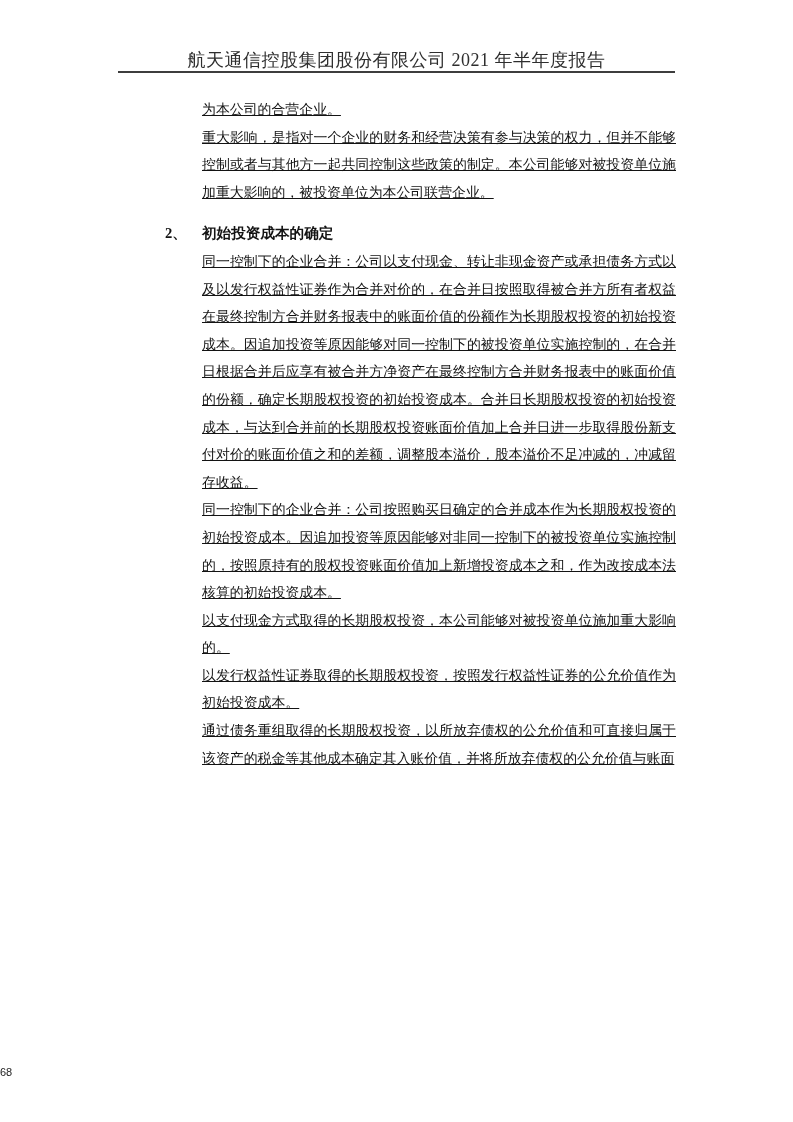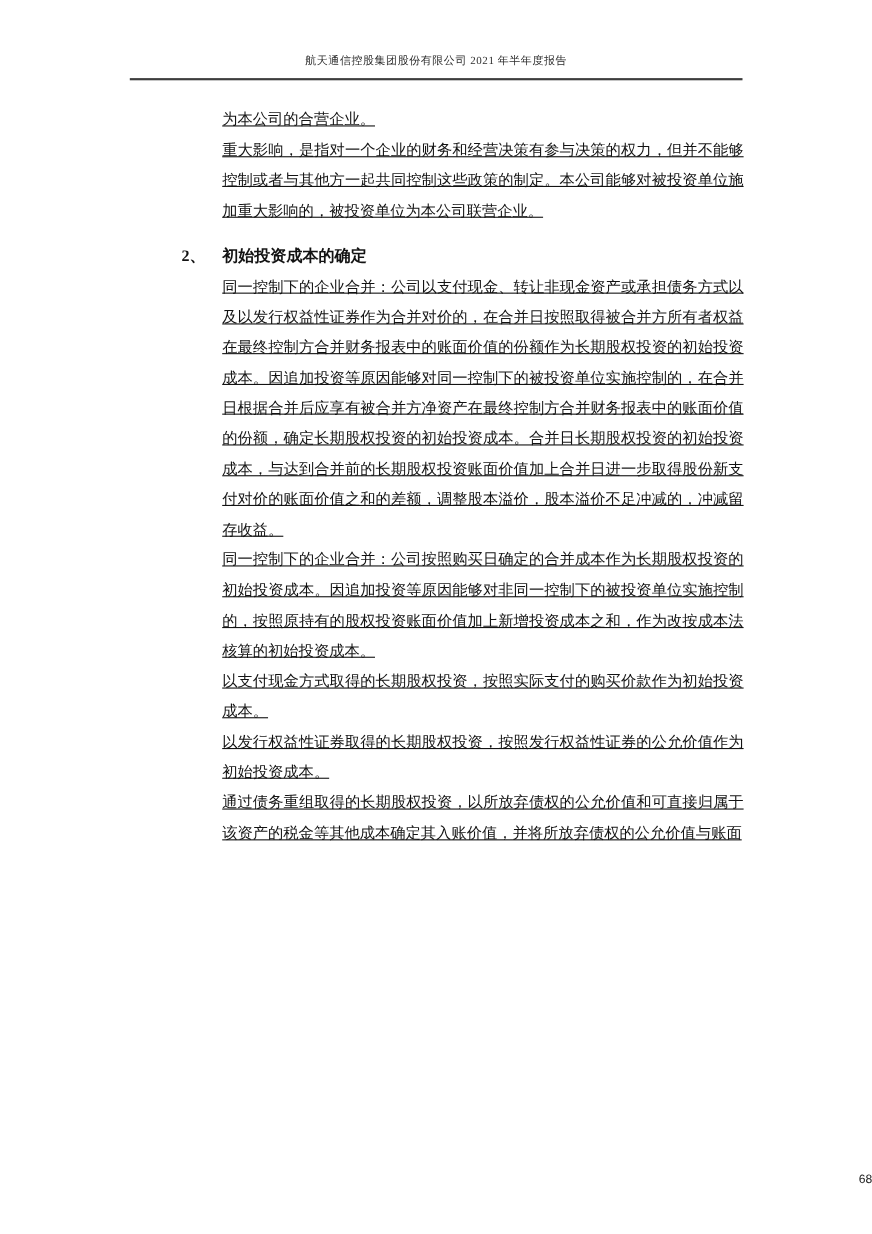--- a/index.html
+++ b/index.html
@@ -22,21 +22,21 @@
   }
   .page-header {
     position: absolute;
     top: 0;
     left: 0;
     width: 100%;
   }
   .header-title {
     margin-top: 48px;
     text-align: center;
-    font-size: 10px;
+    font-size: 18px;
     color: #2e2e2e;
     letter-spacing: 0.5px;
   }
   .header-rule {
     position: absolute;
     top: 71px;
     left: 118px;
     width: 557px;
     height: 2px;
     background: #3d3d3d;
@@ -67,21 +67,21 @@
   .heading-number {
     position: absolute;
     left: -37px;
     top: 0;
   }
   .page-footer {
     position: absolute;
     top: 1066px;
     left: 0;
     width: 100%;
-    text-align: right;
+    text-align: left;
     font-size: 11px;
     color: #222222;
     font-family: "Liberation Sans", sans-serif;
   }
 </style>
 </head>
 <body>
 
 <div class="page">
 
@@ -100,21 +100,21 @@
       <span class="heading-number">2、</span>
       <span class="heading-title">初始投资成本的确定</span>
     </div>
 
 
     <p class="para">同一控制下的企业合并：公司以支付现金、转让非现金资产或承担债务方式以及以发行权益性证券作为合并对价的，在合并日按照取得被合并方所有者权益在最终控制方合并财务报表中的账面价值的份额作为长期股权投资的初始投资成本。因追加投资等原因能够对同一控制下的被投资单位实施控制的，在合并日根据合并后应享有被合并方净资产在最终控制方合并财务报表中的账面价值的份额，确定长期股权投资的初始投资成本。合并日长期股权投资的初始投资成本，与达到合并前的长期股权投资账面价值加上合并日进一步取得股份新支付对价的账面价值之和的差额，调整股本溢价，股本溢价不足冲减的，冲减留存收益。</p>
 
     <p class="para">同一控制下的企业合并：公司按照购买日确定的合并成本作为长期股权投资的初始投资成本。因追加投资等原因能够对非同一控制下的被投资单位实施控制的，按照原持有的股权投资账面价值加上新增投资成本之和，作为改按成本法核算的初始投资成本。</p>
 
 
-    <p class="para">以支付现金方式取得的长期股权投资，按照实际支付的购买价款作为初始投资成本。</p>
+    <p class="para">以支付现金方式取得的长期股权投资，本公司能够对被投资单位施加重大影响的。</p>
 
     <p class="para">以发行权益性证券取得的长期股权投资，按照发行权益性证券的公允价值作为初始投资成本。</p>
 
 
     <p class="para">通过债务重组取得的长期股权投资，以所放弃债权的公允价值和可直接归属于该资产的税金等其他成本确定其入账价值，并将所放弃债权的公允价值与账面</p>
 
   </main>
 
   <footer class="page-footer">
     <span>68</span>

